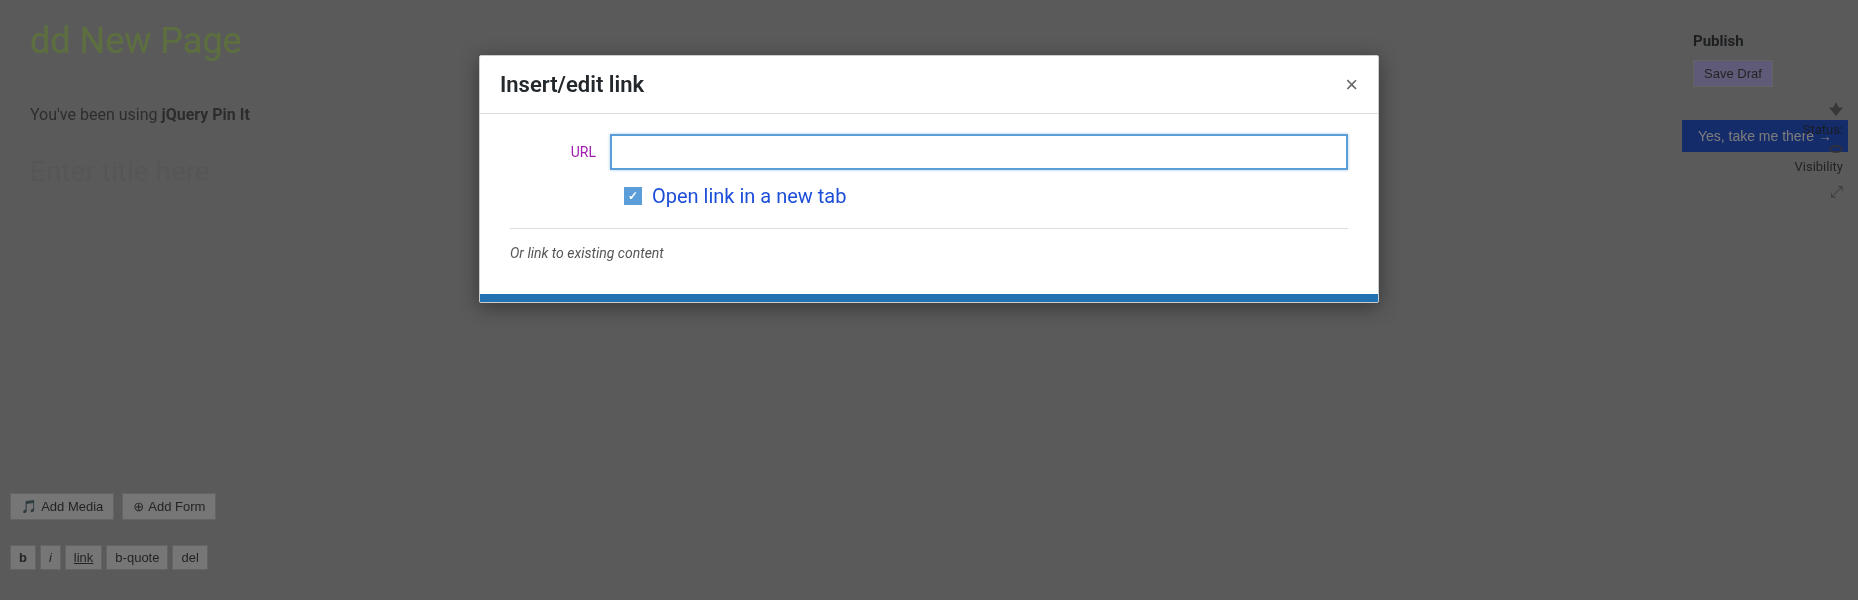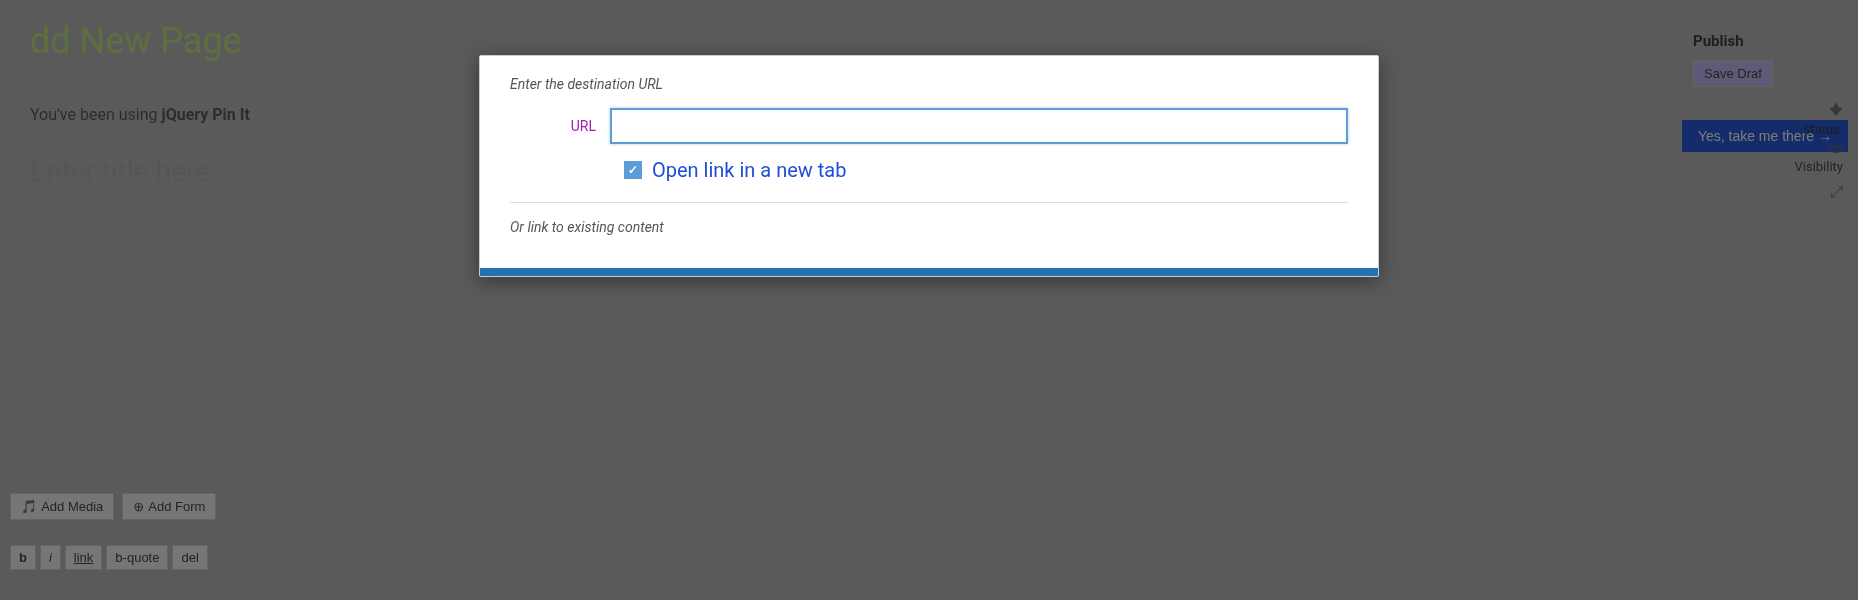--- a/index.html
+++ b/index.html
@@ -376,24 +376,27 @@
   <button class="wp-editor-btn"><em>i</em></button>
   <button class="wp-editor-btn link-btn">link</button>
   <button class="wp-editor-btn">b-quote</button>
   <button class="wp-editor-btn">del</button>
 </div>
 
 <div class="modal-overlay"></div>
 
 <div class="modal-dialog">
 
+  <div class="modal-header">
+    <h2 class="modal-title">Insert/edit link</h2>
+    <button class="modal-close-btn">×</button>
+  </div>
 
   <div class="modal-body">
 
-    <p class="section-label">Enter the destination URL</p>
 
     <div class="form-row">
       <label class="form-label">URL</label>
       <input class="form-input url-input" type="text" placeholder="" style="">
     </div>
 
 
     <div class="checkbox-row">
       <div class="checkbox-wrapper">
         <div class="custom-checkbox">

